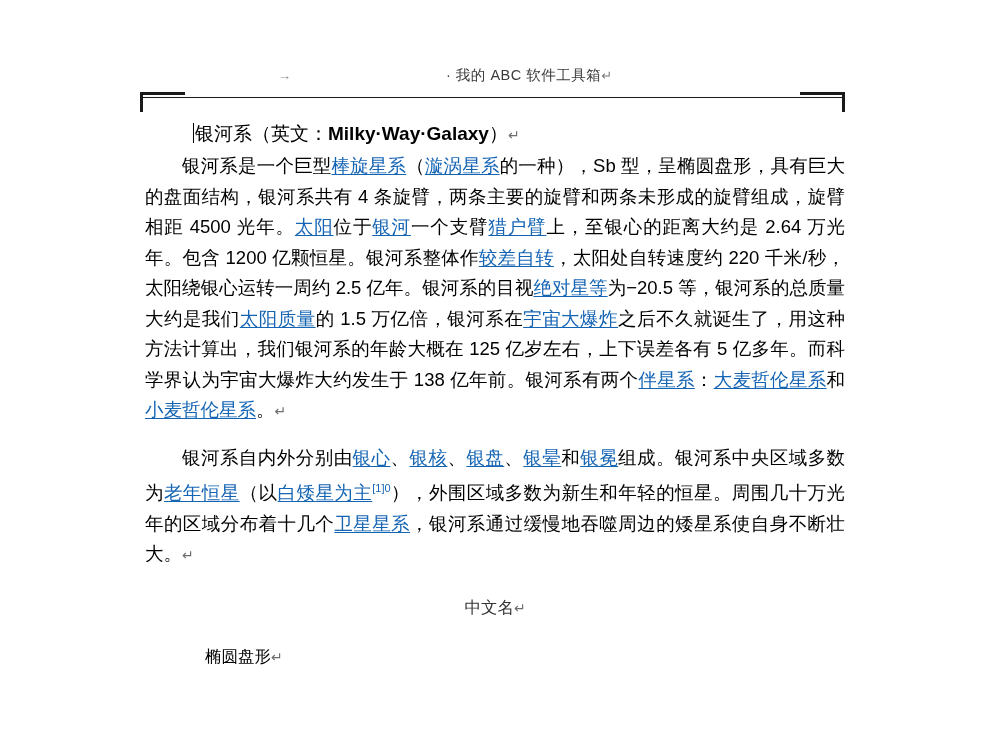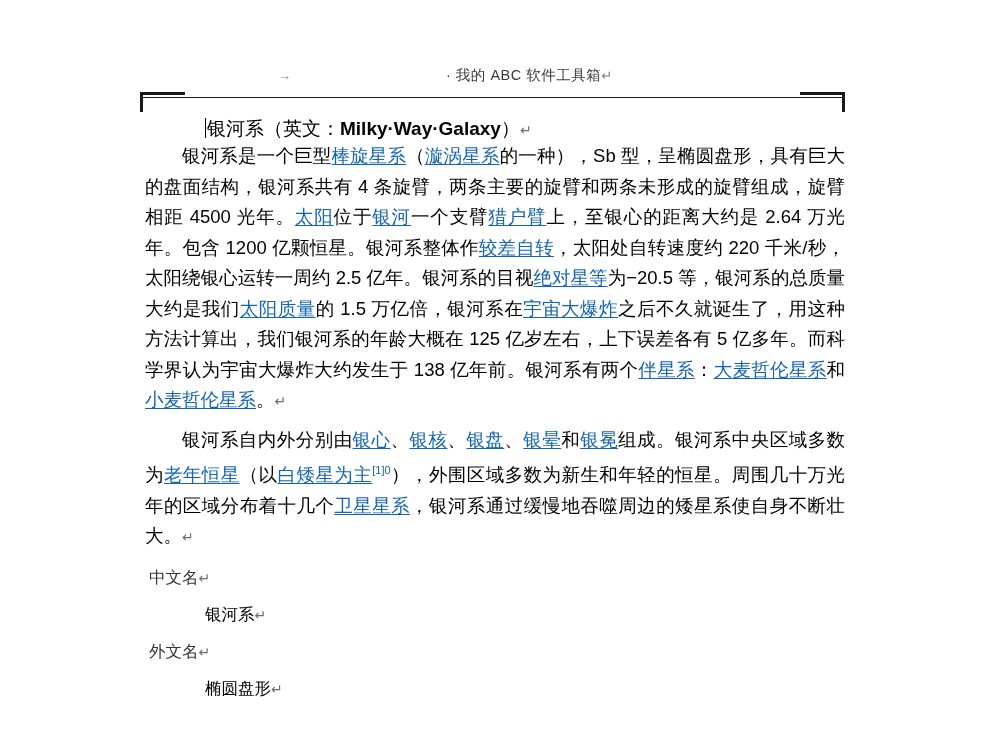--- a/index.html
+++ b/index.html
@@ -93,22 +93,22 @@
     background: #1a1a1a;
   }
   .doc-body {
     position: absolute;
     left: 145px;
     top: 118px;
     width: 700px;
   }
   .title-line {
     font-size: 19px;
-    line-height: 22px;
-    margin-left: 60px;
+    line-height: 32px;
+    margin-left: 48px;
     white-space: nowrap;
   }
   .caret {
     display: inline-block;
     width: 1px;
     height: 20px;
     background: #000;
     vertical-align: -3px;
     margin-right: 1px;
   }
@@ -117,40 +117,41 @@
   }
   p.para {
     font-size: 18.5px;
     line-height: 30.5px;
     margin: 0;
     text-align: justify;
     text-justify: inter-ideograph;
     text-indent: 37px;
   }
   p.para2 {
-    margin-top: 8px;
+    margin-top: 16px;
   }
   a.lnk {
     color: #1464b4;
     text-underline-offset: 2px;
   }
   .sup {
     font-size: 11px;
     vertical-align: super;
     color: #1464b4;
   }
   .pil {
     color: #6e6e6e;
     font-size: 14px;
   }
   .field-label {
     font-size: 16.5px;
     line-height: 32px;
     color: #333333;
-    margin: 4px;
+    margin: 16px;
+    text-align: center;
   }
   .field-value {
     font-size: 16.5px;
     line-height: 32px;
     margin: 0 0 0 60px;
     color: #000000;
   }
   .spacer-sm { height: 4px; }
 </style>
 </head>
@@ -177,20 +178,18 @@
       <span class="caret"></span><span>银河系</span><span>（英文：</span><span class="b">Milky·Way·Galaxy</span><span>）</span><span class="pil">↵</span>
     </div>
 
     <p class="para"><span>银河系是一个巨型</span><a class="lnk" href="#">棒旋星系</a><span>（</span><a class="lnk" href="#">漩涡星系</a><span>的一种），Sb 型，呈椭圆盘形，具有巨大的盘面结构，银河系共有 4 条旋臂，两条主要的旋臂和两条未形成的旋臂组成，旋臂相距 4500 光年。</span><a class="lnk" href="#">太阳</a><span>位于</span><a class="lnk" href="#">银河</a><span>一个支臂</span><a class="lnk" href="#">猎户臂</a><span>上，至银心的距离大约是 2.64 万光年。包含 1200 亿颗恒星。银河系整体作</span><a class="lnk" href="#">较差自转</a><span>，太阳处自转速度约 220 千米/秒，太阳绕银心运转一周约 2.5 亿年。银河系的目视</span><a class="lnk" href="#">绝对星等</a><span>为−20.5 等，银河系的总质量大约是我们</span><a class="lnk" href="#">太阳质量</a><span>的 1.5 万亿倍，银河系在</span><a class="lnk" href="#">宇宙大爆炸</a><span>之后不久就诞生了，用这种方法计算出，我们银河系的年龄大概在 125 亿岁左右，上下误差各有 5 亿多年。而科学界认为宇宙大爆炸大约发生于 138 亿年前。银河系有两个</span><a class="lnk" href="#">伴星系</a><span>：</span><a class="lnk" href="#">大麦哲伦星系</a><span>和</span><a class="lnk" href="#">小麦哲伦星系</a><span>。</span><span class="pil">↵</span></p>
 
     <p class="para para2"><span>银河系自内外分别由</span><a class="lnk" href="#">银心</a><span>、</span><a class="lnk" href="#">银核</a><span>、</span><a class="lnk" href="#">银盘</a><span>、</span><a class="lnk" href="#">银晕</a><span>和</span><a class="lnk" href="#">银冕</a><span>组成。银河系中央区域多数为</span><a class="lnk" href="#">老年恒星</a><span>（以</span><a class="lnk" href="#">白矮星为主</a><span class="sup">[1]</span><span class="sup">0</span><span>），外围区域多数为新生和年轻的恒星。周围几十万光年的区域分布着十几个</span><a class="lnk" href="#">卫星星系</a><span>，银河系通过缓慢地吞噬周边的矮星系使自身不断壮大。</span><span class="pil">↵</span></p>
 
     <div class="spacer-sm"></div>
 
     <p class="field-label"><span>中文名</span><span class="pil">↵</span></p>
-    <p class="field-value"><span>银河系</span><span class="pil">↵</span></p>
 
-    <p class="field-label"><span>外文名</span><span class="pil">↵</span></p>
 
     <p class="field-value"><span>椭圆盘形</span><span class="pil">↵</span></p>
 
   </div>
 </div>
 
 </body></html>

